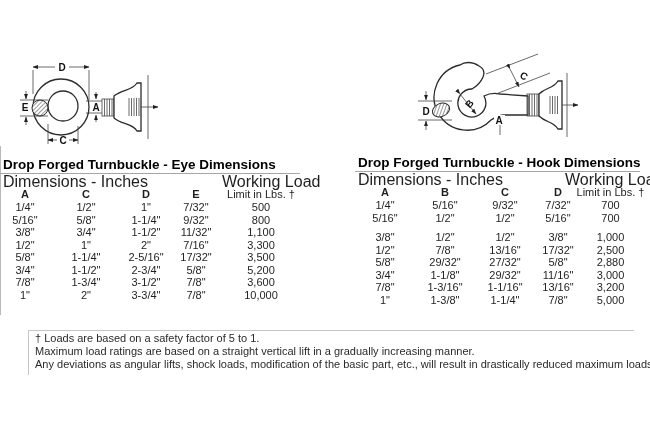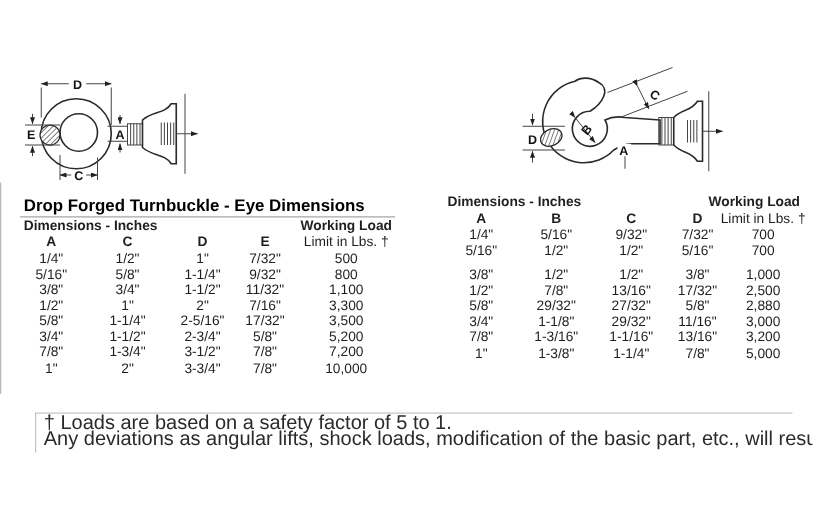--- a/index.html
+++ b/index.html
@@ -6,27 +6,27 @@
   body{
     width:650px;height:425px;background:#ffffff;position:relative;overflow:hidden;
     font-family:"Liberation Sans", sans-serif;color:#1f1f1f;
   }
   .page{position:absolute;inset:0;}
   .vrule{position:absolute;left:0;top:146px;width:1px;height:169px;background:#b9b9b9;}
   .diagram{position:absolute;}
   #eye-svg{left:8px;top:50px;}
   #hook-svg{left:398px;top:30px;}
   .panel{position:absolute;}
-  #eye-panel{left:16px;top:157px;width:300px;}
+  #eye-panel{left:0;top:157px;width:300px;}
   #hook-panel{left:355px;top:155px;width:285px;}
   .title{
     font-size:13.5px;font-weight:bold;color:#000;line-height:15px;white-space:nowrap;
     border-bottom:1px solid #a6a6a6;padding:0 0 1px 3px;
   }
-  .thead1{position:relative;height:13px;margin-top:1px;font-size:11px;font-weight:bold;line-height:13px;}
+  .thead1{position:relative;height:13px;margin-top:1px;font-size:16px;font-weight:normal;line-height:13px;}
   .thead1 .dimhdr{position:absolute;left:3px;top:0;white-space:nowrap;}
   #eye-panel .wll1{position:absolute;left:222px;width:78px;text-align:center;top:0;white-space:nowrap;}
   #hook-panel .wll1{position:absolute;left:210px;width:75px;text-align:right;top:0;white-space:nowrap;}
   .trow{display:flex;height:12.5px;line-height:12.5px;font-size:11px;}
   .trow .tc{text-align:center;white-space:nowrap;flex:none;}
   .letters{font-weight:bold;height:13px;line-height:13px;}
   .letters .wll2{font-weight:normal;}
   #eye-panel .c0{width:50px}
   #eye-panel .c1{width:72px}
   #eye-panel .c2{width:48px}
@@ -35,21 +35,21 @@
   #hook-panel .c0{width:60px}
   #hook-panel .c1{width:60px}
   #hook-panel .c2{width:60px}
   #hook-panel .c3{width:46px}
   #hook-panel .c4{width:59px}
   #hook-panel .letters .c4{width:75px;margin-left:-8px;}
   .gap{margin-top:7px;}
   .footnotes{
     position:absolute;left:28px;top:330px;width:599px;
     border-top:1px solid #c6c6c6;border-left:1px solid #c6c6c6;
-    padding:1px 0 4px 6px;font-size:16px;line-height:13px;color:#2a2a2a;
+    padding:1px 0 4px 6px;font-size:11px;line-height:13px;color:#2a2a2a;
   }
   .fn-line{white-space:nowrap;}
   svg text{font-family:"Liberation Sans",sans-serif;font-size:10px;font-weight:bold;fill:#111;}
   .thin{stroke:#444;stroke-width:0.8;fill:none;}
   .outline{stroke:#2b2b2b;stroke-width:1.3;fill:#ffffff;}
 </style>
 </head>
 <body>
 
 <div class="page">
@@ -212,33 +212,34 @@
           <span class="tc c1">1-1/2"</span>
           <span class="tc c2">2-3/4"</span>
           <span class="tc c3">5/8"</span>
           <span class="tc c4">5,200</span>
         </div>
         <div class="trow">
           <span class="tc c0">7/8"</span>
           <span class="tc c1">1-3/4"</span>
           <span class="tc c2">3-1/2"</span>
           <span class="tc c3">7/8"</span>
-          <span class="tc c4">7,200</span>
+          <span class="tc c4">3,600</span>
         </div>
         <div class="trow">
           <span class="tc c0">1"</span>
           <span class="tc c1">2"</span>
           <span class="tc c2">3-3/4"</span>
           <span class="tc c3">7/8"</span>
           <span class="tc c4">10,000</span>
         </div>
       </div>
   </section>
 
   <section class="panel" id="hook-panel">
+    <div class="title">Drop Forged Turnbuckle - Hook Dimensions</div>
     <div class="thead1">
       <span class="dimhdr">Dimensions - Inches</span>
       <span class="wll1">Working Load</span>
     </div>
     <div class="trow letters">
       <span class="tc c0">A</span>
       <span class="tc c1">B</span>
       <span class="tc c2">C</span>
       <span class="tc c3">D</span>
       <span class="tc c4 wll2">Limit in Lbs. †</span>
@@ -298,16 +299,17 @@
           <span class="tc c1">1-3/8"</span>
           <span class="tc c2">1-1/4"</span>
           <span class="tc c3">7/8"</span>
           <span class="tc c4">5,000</span>
         </div>
       </div>
   </section>
 
   <div class="footnotes">
     <div class="fn-line">† Loads are based on a safety factor of 5 to 1.</div>
+    <div class="fn-line">Maximum load ratings are based on a straight vertical lift in a gradually increasing manner.</div>
     <div class="fn-line">Any deviations as angular lifts, shock loads, modification of the basic part, etc., will result in drastically reduced maximum loads.</div>
   </div>
 
 </div>
 
 </body></html>

